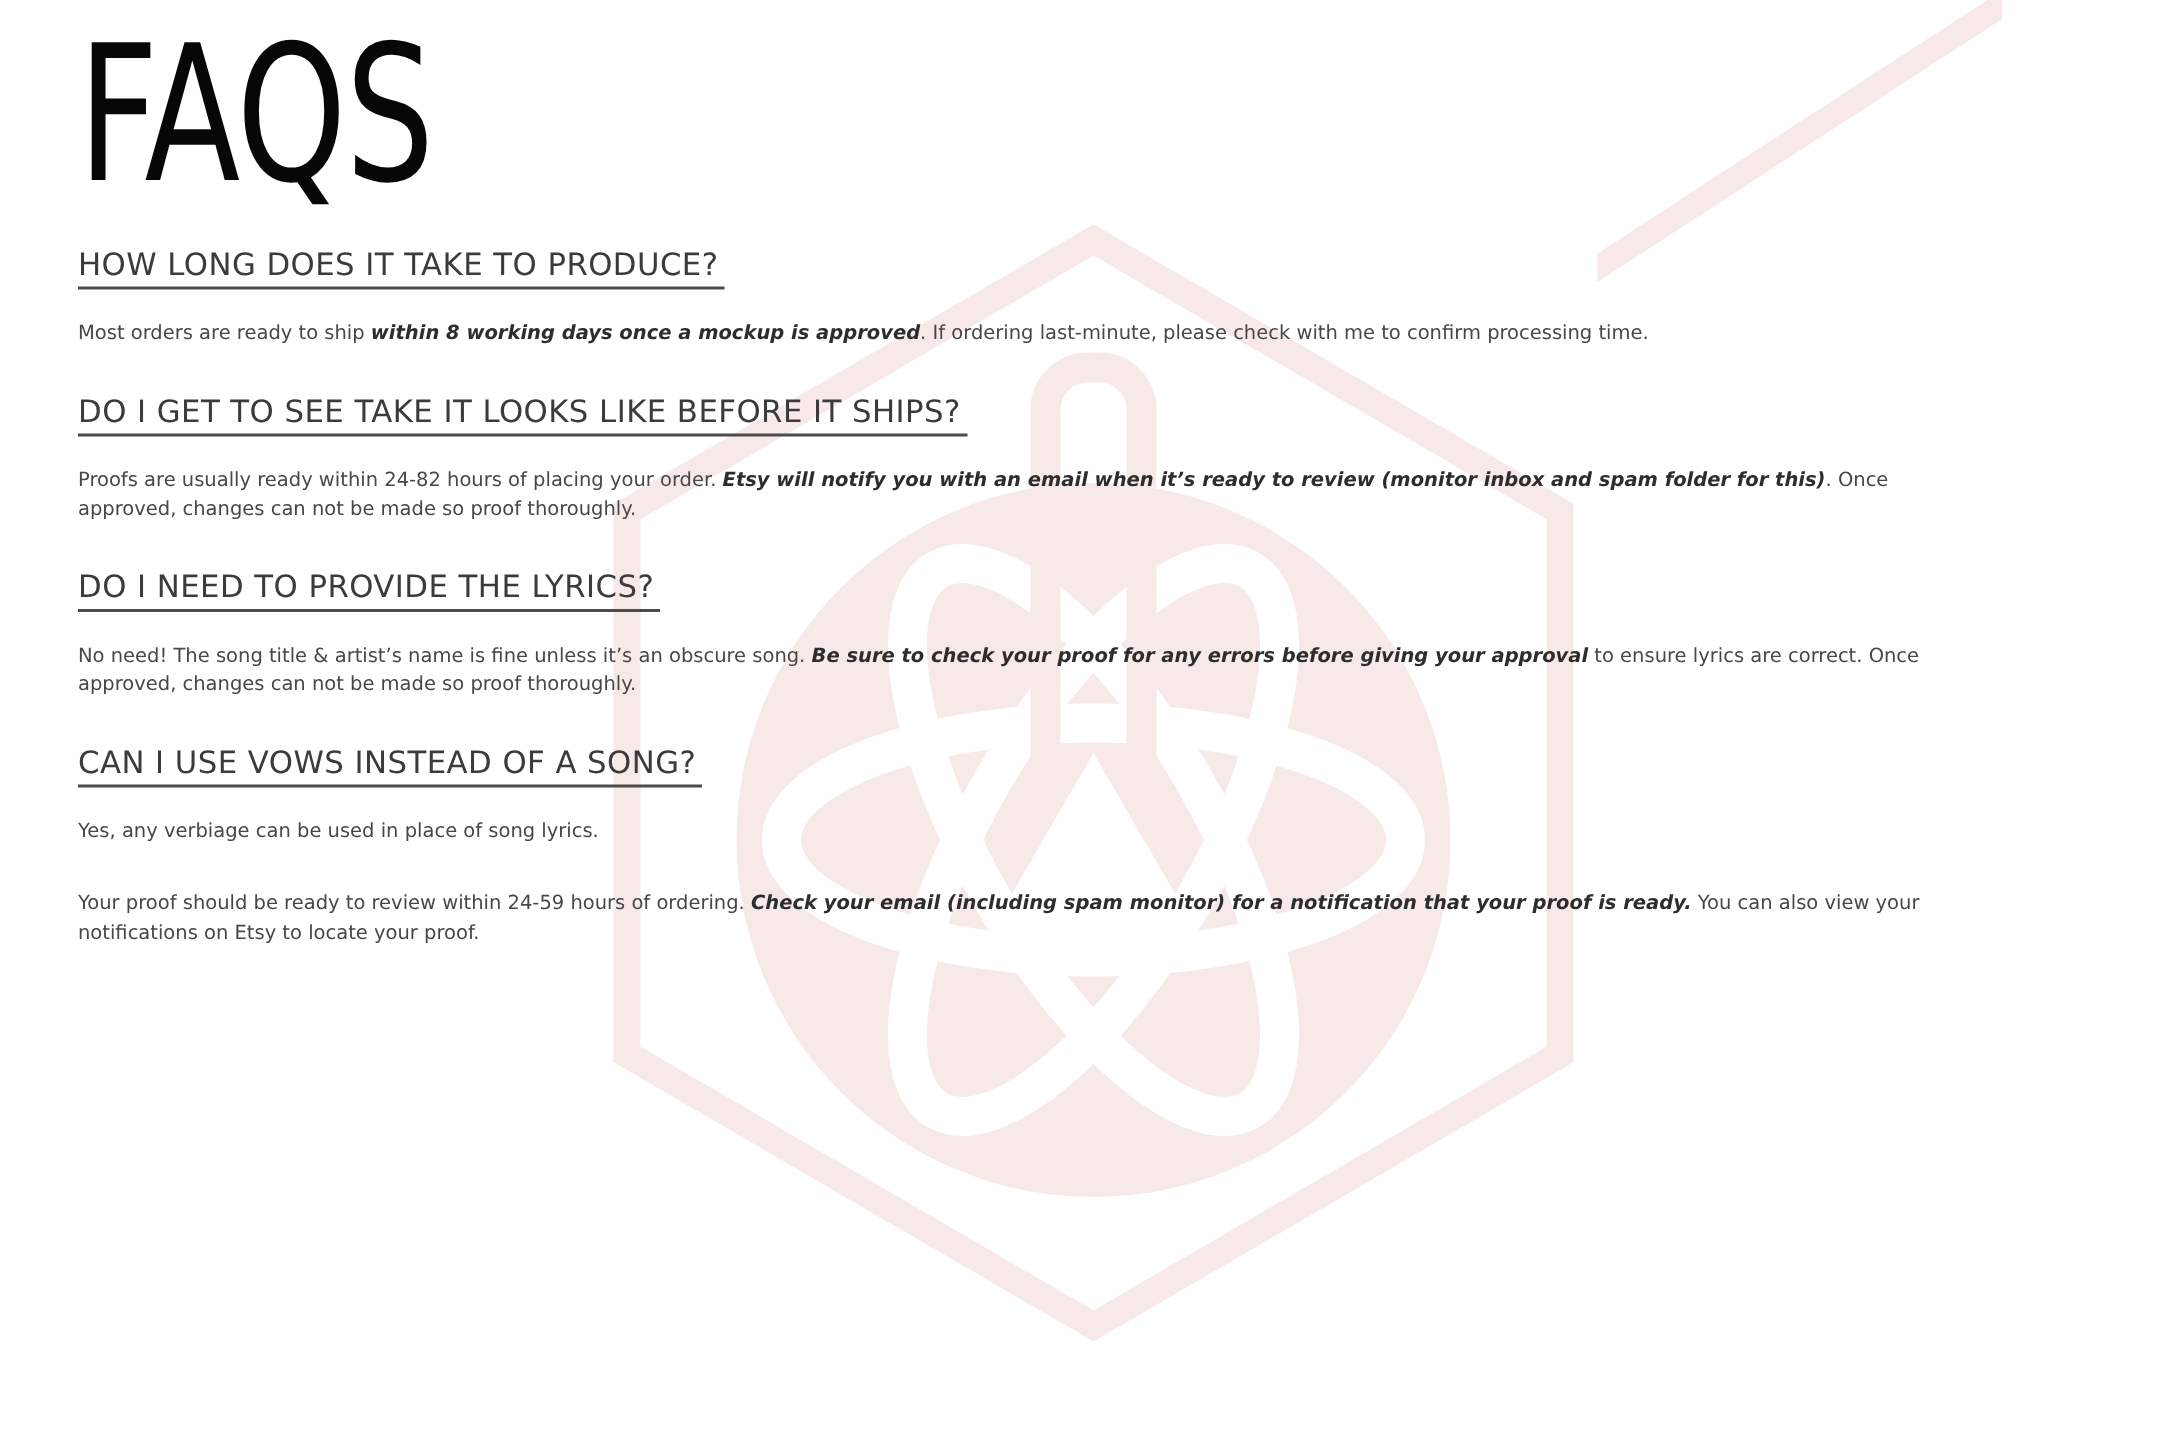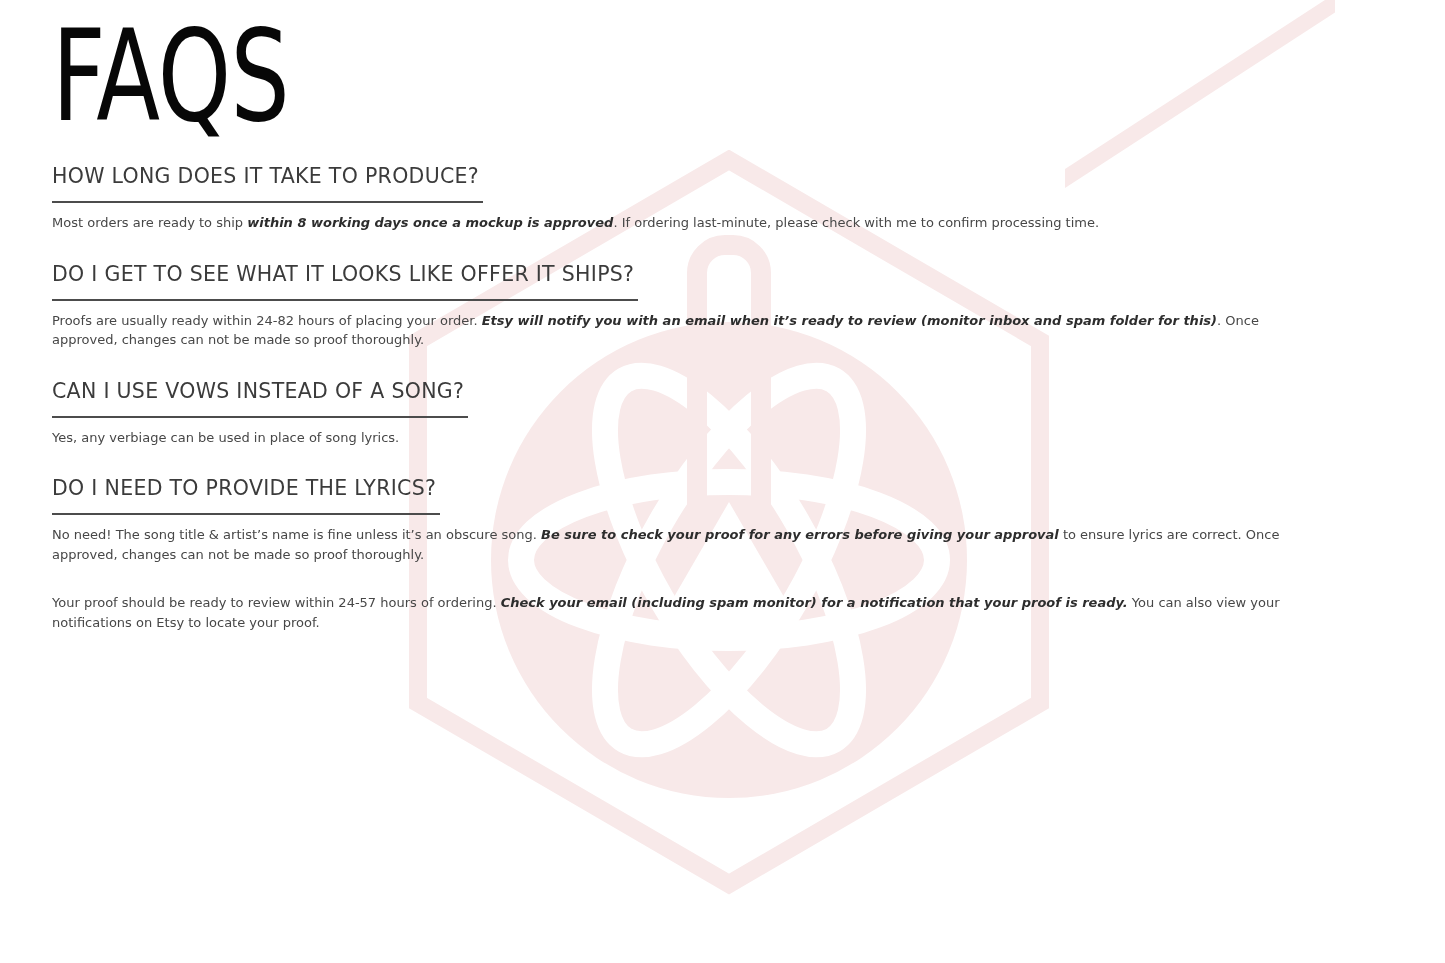--- a/index.html
+++ b/index.html
@@ -44,21 +44,21 @@
   h2.q {
     margin:0 0 25px 0;
     font-size:20.5px;
     line-height:24px;
     font-weight:normal;
     color:#3b3b3b;
     letter-spacing:0.3px;
   }
   h2.q .q-text {
     border-bottom:2px solid #4c4c4c;
-    padding-bottom:13px;
+    padding-bottom:3px;
     padding-right:4px;
   }
   p.a {
     margin:0;
     font-size:13px;
     line-height:19.5px;
     color:#474747;
     max-width:1345px;
   }
   p.a .em {
@@ -108,37 +108,37 @@
     </h2>
     <p class="a"><span>Most orders are ready to ship </span><span class="em">within 8 working days once a mockup is approved</span><span>. If ordering last-minute, please check with me to confirm processing time.</span></p>
   </section>
 
   <section class="faq">
   </section>
 
 
   <section class="faq">
     <h2 class="q">
-      <span class="q-text">DO I GET TO SEE WHAT IT LOOKS LIKE OFFER IT SHIPS?</span>
+      <span class="q-text">DO I GET TO SEE TAKE IT LOOKS LIKE BEFORE IT SHIPS?</span>
     </h2>
     <p class="a"><span>Proofs are usually ready within 24-82 hours of placing your order. </span><span class="em">Etsy will notify you with an email when it’s ready to review (monitor inbox and spam folder for this)</span><span>. Once approved, changes can not be made so proof thoroughly.</span></p>
+  </section>
+
+  <section class="faq">
+    <h2 class="q">
+      <span class="q-text">DO I NEED TO PROVIDE THE LYRICS?</span>
+    </h2>
+    <p class="a"><span>No need! The song title &amp; artist’s name is fine unless it’s an obscure song. </span><span class="em">Be sure to check your proof for any errors before giving your approval</span><span> to ensure lyrics are correct. Once approved, changes can not be made so proof thoroughly.</span></p>
   </section>
 
   <section class="faq">
     <h2 class="q">
       <span class="q-text">CAN I USE VOWS INSTEAD OF A SONG?</span>
     </h2>
     <p class="a"><span>Yes, any verbiage can be used in place of song lyrics.</span></p>
   </section>
 
   <section class="faq">
-    <h2 class="q">
-      <span class="q-text">DO I NEED TO PROVIDE THE LYRICS?</span>
-    </h2>
-    <p class="a"><span>No need! The song title &amp; artist’s name is fine unless it’s an obscure song. </span><span class="em">Be sure to check your proof for any errors before giving your approval</span><span> to ensure lyrics are correct. Once approved, changes can not be made so proof thoroughly.</span></p>
-  </section>
-
-  <section class="faq">
-    <p class="a"><span>Your proof should be ready to review within 24-57 hours of ordering. </span><span class="em">Check your email (including spam monitor) for a notification that your proof is ready.</span><span> You can also view your notifications on Etsy to locate your proof.</span></p>
+    <p class="a"><span>Your proof should be ready to review within 24-59 hours of ordering. </span><span class="em">Check your email (including spam monitor) for a notification that your proof is ready.</span><span> You can also view your notifications on Etsy to locate your proof.</span></p>
   </section>
 </div>
   </div>
 </div>
 
 </body></html>

